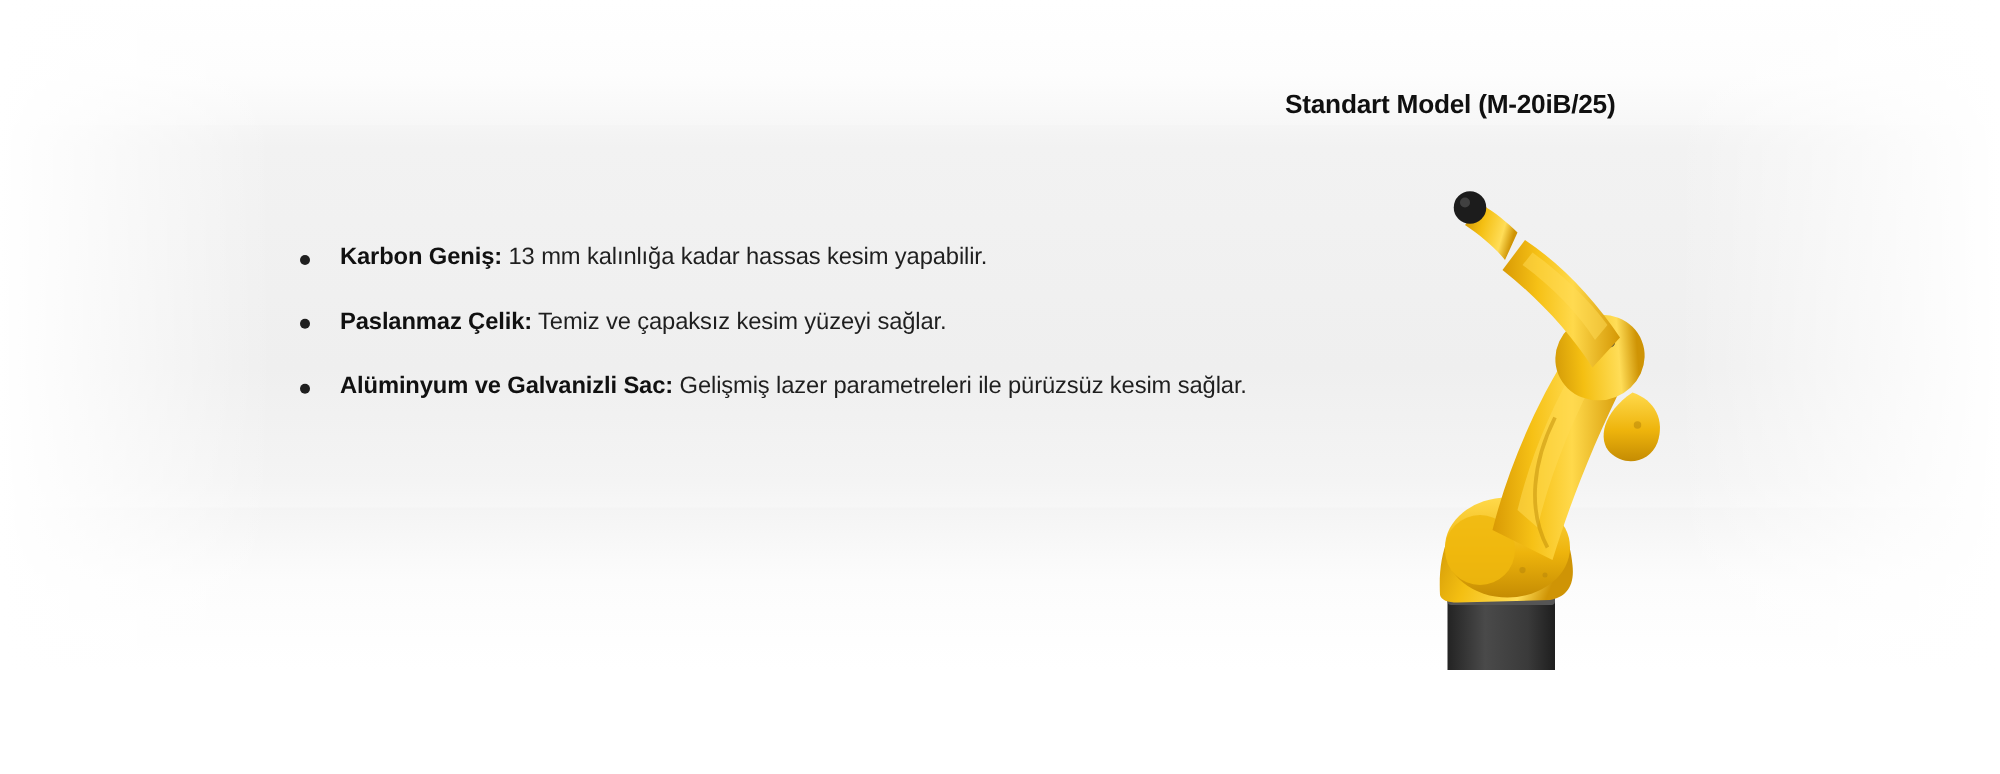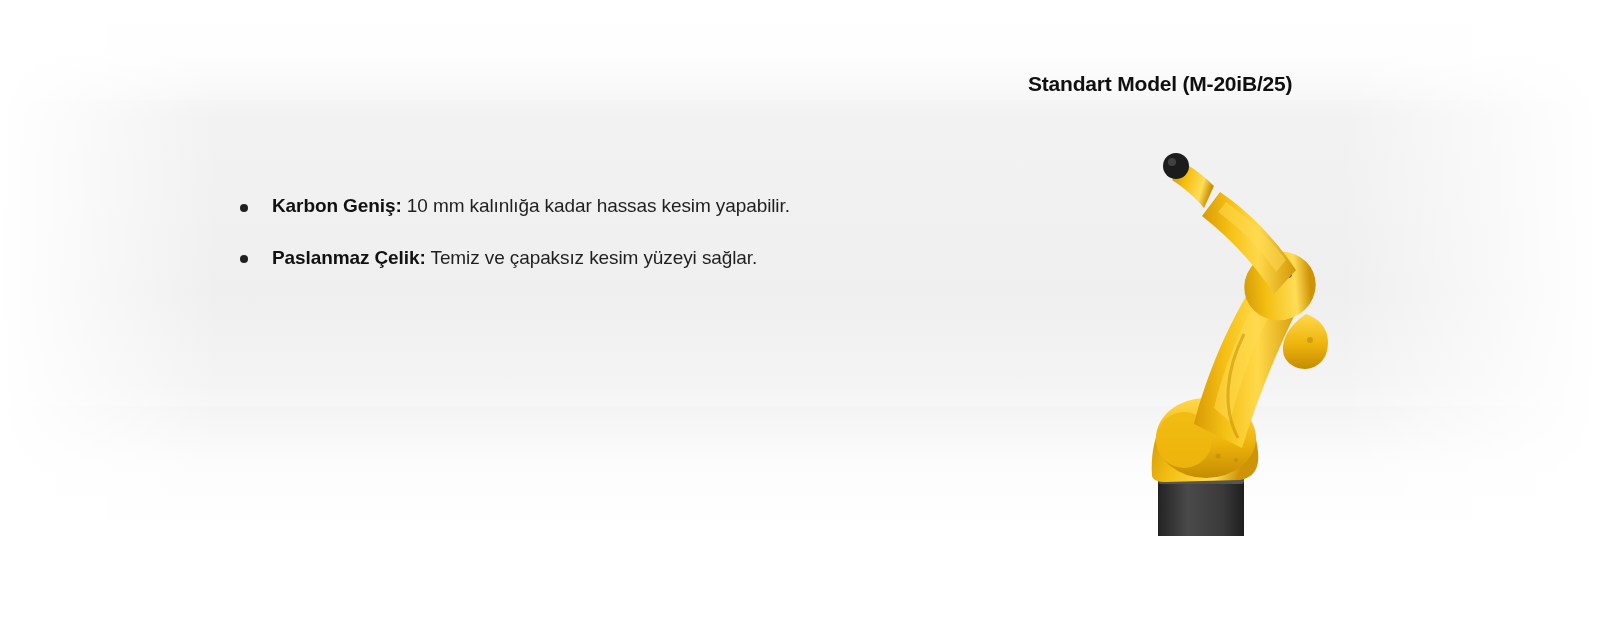--- a/index.html
+++ b/index.html
@@ -142,25 +142,29 @@
   <div class="backdrop-left-fade"></div>
   <div class="backdrop-right-fade"></div>
 
   <div class="model-caption">Standart Model (M-20iB/25)</div>
 
   <div class="content">
 
     <ul class="bullets">
       <li>
         <span class="dot"></span>
-        <span class="lead">Karbon Geniş:</span><span> 10 mm kalınlığa kadar hassas kesim yapabilir.</span>
+        <span class="lead">Karbon Geniş:</span><span> 13 mm kalınlığa kadar hassas kesim yapabilir.</span>
       </li>
       <li>
         <span class="dot"></span>
         <span class="lead">Paslanmaz Çelik:</span><span> Temiz ve çapaksız kesim yüzeyi sağlar.</span>
+      </li>
+      <li>
+        <span class="dot"></span>
+        <span class="lead">Alüminyum ve Galvanizli Sac:</span><span> Gelişmiş lazer parametreleri ile pürüzsüz kesim sağlar.</span>
       </li>
     </ul>
   </div>
 
   <div class="robot">
     <svg width="260" height="460" viewBox="0 0 260 460" xmlns="http://www.w3.org/2000/svg">
       <defs>
         <linearGradient id="yel" x1="0" y1="0" x2="1" y2="0">
           <stop offset="0%" stop-color="#d99a04"></stop>
           <stop offset="30%" stop-color="#f6c116"></stop>

